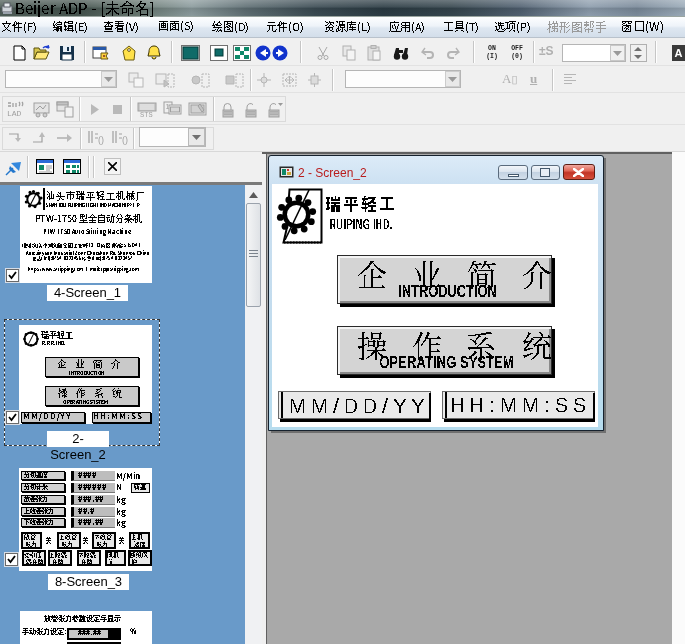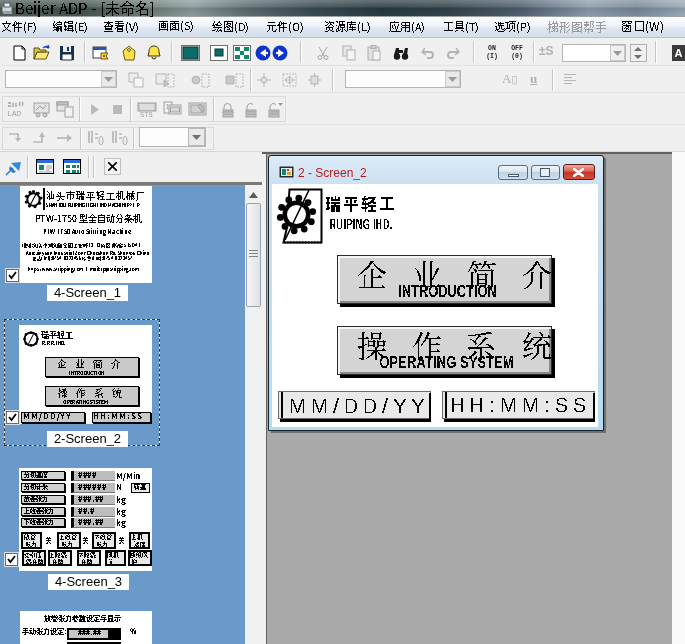--- a/index.html
+++ b/index.html
@@ -423,21 +423,21 @@
       <path fill="#000" d="M0 0h1v1h-1zM4 0h1v1h-1zM8 0h1v1h-1zM12 0h1v1h-1zM17 0h1v1h-1zM20 0h3v1h-3zM27 0h3v1h-3zM35 0h2v1h-2zM39 0h1v1h-1zM42 0h1v1h-1zM45 0h1v1h-1zM0 1h2v1h-2zM3 1h2v1h-2zM8 1h2v1h-2zM11 1h2v1h-2zM16 1h1v1h-1zM20 1h1v1h-1zM23 1h1v1h-1zM27 1h1v1h-1zM30 1h1v1h-1zM34 1h1v1h-1zM37 1h1v1h-1zM39 1h1v1h-1zM43 1h1v1h-1zM45 1h1v1h-1zM0 2h2v1h-2zM3 2h2v1h-2zM8 2h2v1h-2zM11 2h2v1h-2zM16 2h1v1h-1zM20 2h1v1h-1zM23 2h1v1h-1zM27 2h1v1h-1zM30 2h1v1h-1zM34 2h1v1h-1zM37 2h3v1h-3zM43 2h3v1h-3zM0 3h3v1h-3zM4 3h1v1h-1zM8 3h3v1h-3zM12 3h1v1h-1zM16 3h1v1h-1zM20 3h1v1h-1zM23 3h1v1h-1zM27 3h1v1h-1zM30 3h1v1h-1zM34 3h1v1h-1zM38 3h1v1h-1zM44 3h1v1h-1zM0 4h1v1h-1zM2 4h1v1h-1zM4 4h1v1h-1zM8 4h1v1h-1zM10 4h1v1h-1zM12 4h1v1h-1zM16 4h1v1h-1zM20 4h1v1h-1zM23 4h1v1h-1zM27 4h1v1h-1zM30 4h1v1h-1zM34 4h1v1h-1zM38 4h1v1h-1zM44 4h1v1h-1zM0 5h1v1h-1zM4 5h1v1h-1zM8 5h1v1h-1zM12 5h1v1h-1zM15 5h1v1h-1zM20 5h3v1h-3zM27 5h3v1h-3zM33 5h1v1h-1zM38 5h1v1h-1zM44 5h1v1h-1zM15 6h1v1h-1zM33 6h1v1h-1zM15 7h1v1h-1zM33 7h1v1h-1z"></path>
     </svg>
     <div class="abs" style="left:92px;top:412px;width:59px;height:11px;background:#c9c9c9;border:1px solid #000;box-shadow:1px 1px 0 #000"></div>
     <svg style="position:absolute;left:94px;top:413px" width="48" height="6" viewBox="0 0 48 6">
       <path fill="#000" d="M0 0h1v1h-1zM3 0h1v1h-1zM7 0h1v1h-1zM10 0h1v1h-1zM18 0h1v1h-1zM22 0h1v1h-1zM26 0h1v1h-1zM30 0h1v1h-1zM38 0h3v1h-3zM44 0h3v1h-3zM0 1h1v1h-1zM3 1h1v1h-1zM7 1h1v1h-1zM10 1h1v1h-1zM18 1h2v1h-2zM21 1h2v1h-2zM26 1h2v1h-2zM29 1h2v1h-2zM38 1h1v1h-1zM44 1h1v1h-1zM0 2h4v1h-4zM7 2h4v1h-4zM14 2h1v1h-1zM18 2h2v1h-2zM21 2h2v1h-2zM26 2h2v1h-2zM29 2h2v1h-2zM34 2h1v1h-1zM38 2h2v1h-2zM44 2h2v1h-2zM0 3h1v1h-1zM3 3h1v1h-1zM7 3h1v1h-1zM10 3h1v1h-1zM18 3h3v1h-3zM22 3h1v1h-1zM26 3h3v1h-3zM30 3h1v1h-1zM39 3h2v1h-2zM45 3h2v1h-2zM0 4h1v1h-1zM3 4h1v1h-1zM7 4h1v1h-1zM10 4h1v1h-1zM14 4h1v1h-1zM18 4h1v1h-1zM20 4h1v1h-1zM22 4h1v1h-1zM26 4h1v1h-1zM28 4h1v1h-1zM30 4h1v1h-1zM34 4h1v1h-1zM40 4h2v1h-2zM46 4h2v1h-2zM0 5h1v1h-1zM3 5h1v1h-1zM7 5h1v1h-1zM10 5h1v1h-1zM14 5h1v1h-1zM18 5h1v1h-1zM22 5h1v1h-1zM26 5h1v1h-1zM30 5h1v1h-1zM34 5h1v1h-1zM38 5h3v1h-3zM44 5h3v1h-3z"></path>
     </svg>
     <div class="abs" style="left:6px;top:411px;width:13px;height:13px;background:#fff;border:1px solid #6a6a6a;box-shadow:0 0 0 1px #d7dde6"></div>
     <svg class="abs" style="left:8px;top:413px" width="9" height="9">
       <path d="M1 4l2.5 3L8 1" stroke="#000" stroke-width="1.8" fill="none"></path>
     </svg>
-    <div class="abs" style="left:47px;top:431px;width:81px;height:16px;background:#fff;font:13px 'Liberation Sans';color:#000;text-align:center;line-height:16px">2-Screen_2</div>
+    <div class="abs" style="left:47px;top:431px;width:62px;height:16px;background:#fff;font:13px 'Liberation Sans';color:#000;text-align:center;line-height:16px">2-Screen_2</div>
     <div class="abs" style="left:19px;top:468px;width:133px;height:103px;background:#fff"></div>
     <div class="abs" style="left:21px;top:471px;width:44px;height:9px;background:#d2d2d2;border:1px solid #000;box-shadow:1px 1px 0 #000"></div>
     <svg style="position:absolute;left:24px;top:472px" width="24" height="6" viewBox="0 0 24 6">
       <path fill="#000" d="M1 0h1v1h-1zM3 0h1v1h-1zM7 0h5v1h-5zM13 0h5v1h-5zM19 0h5v1h-5zM1 1h1v1h-1zM4 1h1v1h-1zM7 1h3v1h-3zM11 1h1v1h-1zM14 1h3v1h-3zM18 1h1v1h-1zM20 1h1v1h-1zM22 1h1v1h-1zM0 2h5v1h-5zM6 2h2v1h-2zM9 2h1v1h-1zM11 2h1v1h-1zM14 2h3v1h-3zM18 2h1v1h-1zM20 2h3v1h-3zM2 3h1v1h-1zM4 3h1v1h-1zM7 3h3v1h-3zM11 3h6v1h-6zM18 3h1v1h-1zM21 3h1v1h-1zM2 4h1v1h-1zM4 4h1v1h-1zM7 4h1v1h-1zM9 4h1v1h-1zM11 4h1v1h-1zM13 4h6v1h-6zM20 4h3v1h-3zM0 5h2v1h-2zM3 5h2v1h-2zM8 5h1v1h-1zM10 5h1v1h-1zM12 5h7v1h-7zM20 5h3v1h-3z"></path>
     </svg>
     <div class="abs" style="left:71px;top:471px;width:44px;height:10px;background:#bdbdbd;border-left:3px solid #000;border-bottom:1px solid #777"></div>
     <svg style="position:absolute;left:78px;top:472px" width="18" height="6" viewBox="0 0 18 6">
       <path fill="#000" d="M1 0h1v1h-1zM3 0h1v1h-1zM6 0h1v1h-1zM8 0h1v1h-1zM10 0h1v1h-1zM12 0h1v1h-1zM15 0h1v1h-1zM17 0h1v1h-1zM0 1h4v1h-4zM5 1h8v1h-8zM14 1h4v1h-4zM1 2h1v1h-1zM3 2h1v1h-1zM6 2h1v1h-1zM8 2h1v1h-1zM10 2h1v1h-1zM12 2h1v1h-1zM15 2h1v1h-1zM17 2h1v1h-1zM0 3h4v1h-4zM5 3h8v1h-8zM14 3h4v1h-4zM1 4h2v1h-2zM6 4h2v1h-2zM10 4h2v1h-2zM15 4h2v1h-2zM1 5h2v1h-2zM6 5h2v1h-2zM10 5h2v1h-2zM15 5h2v1h-2z"></path>
     </svg>
     <svg style="position:absolute;left:117px;top:472px" width="23" height="9" viewBox="0 0 23 9">
@@ -560,21 +560,21 @@
     <svg style="position:absolute;left:130px;top:552px" width="18" height="6" viewBox="0 0 18 6">
       <path fill="#000" d="M0 0h1v1h-1zM3 0h2v1h-2zM7 0h1v1h-1zM9 0h2v1h-2zM13 0h4v1h-4zM0 1h4v1h-4zM6 1h1v1h-1zM8 1h1v1h-1zM10 1h1v1h-1zM12 1h1v1h-1zM14 1h1v1h-1zM16 1h1v1h-1zM0 2h2v1h-2zM3 2h2v1h-2zM6 2h3v1h-3zM10 2h1v1h-1zM12 2h1v1h-1zM15 2h1v1h-1zM0 3h5v1h-5zM6 3h1v1h-1zM8 3h3v1h-3zM12 3h1v1h-1zM15 3h2v1h-2zM0 4h1v1h-1zM3 4h2v1h-2zM8 4h1v1h-1zM10 4h1v1h-1zM12 4h1v1h-1zM14 4h1v1h-1zM16 4h1v1h-1zM0 5h3v1h-3zM6 5h1v1h-1zM9 5h1v1h-1zM11 5h1v1h-1zM17 5h1v1h-1z"></path>
     </svg>
     <svg style="position:absolute;left:132px;top:559px" width="5" height="6" viewBox="0 0 5 6">
       <path fill="#000" d="M0 0h1v1h-1zM2 0h1v1h-1zM0 1h2v1h-2zM3 1h2v1h-2zM0 2h2v1h-2zM4 2h1v1h-1zM0 3h5v1h-5zM0 4h2v1h-2zM0 5h2v1h-2z"></path>
     </svg>
     <div class="abs" style="left:5px;top:553px;width:13px;height:13px;background:#fff;border:1px solid #6a6a6a;box-shadow:0 0 0 1px #d7dde6"></div>
     <svg class="abs" style="left:7px;top:555px" width="9" height="9">
       <path d="M1 4l2.5 3L8 1" stroke="#000" stroke-width="1.8" fill="none"></path>
     </svg>
-    <div class="abs" style="left:48px;top:574px;width:81px;height:16px;background:#fff;font:13px 'Liberation Sans';color:#000;text-align:center;line-height:16px">4-Screen_3</div>
+    <div class="abs" style="left:48px;top:574px;width:81px;height:16px;background:#fff;font:13px 'Liberation Sans';color:#000;text-align:center;line-height:16px">8-Screen_3</div>
     <div class="abs" style="left:20px;top:611px;width:132px;height:33px;background:#fff"></div>
     <svg style="position:absolute;left:44px;top:615px" width="77" height="7" viewBox="0 0 77 7">
       <path fill="#000" d="M1 0h1v1h-1zM4 0h1v1h-1zM8 0h1v1h-1zM10 0h1v1h-1zM12 0h1v1h-1zM15 0h3v1h-3zM20 0h1v1h-1zM24 0h1v1h-1zM30 0h1v1h-1zM32 0h1v1h-1zM35 0h3v1h-3zM39 0h1v1h-1zM43 0h1v1h-1zM45 0h3v1h-3zM49 0h7v1h-7zM58 0h4v1h-4zM64 0h5v1h-5zM71 0h5v1h-5zM0 1h3v1h-3zM4 1h8v1h-8zM13 1h1v1h-1zM16 1h2v1h-2zM19 1h1v1h-1zM22 1h5v1h-5zM29 1h5v1h-5zM35 1h7v1h-7zM45 1h1v1h-1zM47 1h1v1h-1zM49 1h1v1h-1zM55 1h1v1h-1zM57 1h1v1h-1zM64 1h5v1h-5zM1 2h1v1h-1zM4 2h2v1h-2zM7 2h7v1h-7zM15 2h3v1h-3zM23 2h1v1h-1zM26 2h1v1h-1zM28 2h7v1h-7zM36 2h5v1h-5zM42 2h4v1h-4zM47 2h2v1h-2zM51 2h3v1h-3zM57 2h5v1h-5zM64 2h1v1h-1zM68 2h1v1h-1zM70 2h7v1h-7zM1 3h5v1h-5zM8 3h1v1h-1zM12 3h1v1h-1zM14 3h1v1h-1zM17 3h4v1h-4zM23 3h1v1h-1zM26 3h1v1h-1zM29 3h2v1h-2zM32 3h1v1h-1zM36 3h1v1h-1zM38 3h3v1h-3zM43 3h1v1h-1zM45 3h3v1h-3zM52 3h1v1h-1zM60 3h1v1h-1zM64 3h5v1h-5zM73 3h1v1h-1zM1 4h2v1h-2zM4 4h2v1h-2zM7 4h1v1h-1zM9 4h3v1h-3zM13 4h1v1h-1zM15 4h3v1h-3zM19 4h1v1h-1zM23 4h1v1h-1zM26 4h1v1h-1zM28 4h3v1h-3zM33 4h1v1h-1zM35 4h6v1h-6zM43 4h1v1h-1zM45 4h1v1h-1zM47 4h1v1h-1zM50 4h1v1h-1zM52 4h3v1h-3zM56 4h7v1h-7zM64 4h2v1h-2zM67 4h2v1h-2zM71 4h1v1h-1zM73 4h1v1h-1zM75 4h1v1h-1zM1 5h2v1h-2zM4 5h2v1h-2zM9 5h3v1h-3zM16 5h2v1h-2zM19 5h1v1h-1zM22 5h2v1h-2zM26 5h1v1h-1zM30 5h2v1h-2zM35 5h3v1h-3zM39 5h2v1h-2zM43 5h2v1h-2zM46 5h1v1h-1zM50 5h3v1h-3zM60 5h1v1h-1zM64 5h2v1h-2zM67 5h2v1h-2zM70 5h2v1h-2zM73 5h1v1h-1zM75 5h1v1h-1zM0 6h1v1h-1zM2 6h2v1h-2zM6 6h1v1h-1zM9 6h4v1h-4zM15 6h1v1h-1zM17 6h2v1h-2zM20 6h3v1h-3zM25 6h2v1h-2zM30 6h3v1h-3zM35 6h7v1h-7zM43 6h3v1h-3zM47 6h3v1h-3zM51 6h5v1h-5zM59 6h2v1h-2zM63 6h7v1h-7zM72 6h2v1h-2z"></path>
     </svg>
     <svg style="position:absolute;left:22px;top:628px" width="44" height="7" viewBox="0 0 44 7">
       <path fill="#000" d="M1 0h5v1h-5zM8 0h2v1h-2zM11 0h1v1h-1zM15 0h3v1h-3zM20 0h1v1h-1zM24 0h1v1h-1zM29 0h1v1h-1zM31 0h3v1h-3zM35 0h7v1h-7zM3 1h1v1h-1zM11 1h1v1h-1zM16 1h2v1h-2zM19 1h1v1h-1zM22 1h5v1h-5zM31 1h1v1h-1zM33 1h1v1h-1zM35 1h1v1h-1zM41 1h1v1h-1zM1 2h5v1h-5zM7 2h3v1h-3zM11 2h3v1h-3zM15 2h3v1h-3zM23 2h1v1h-1zM26 2h1v1h-1zM28 2h4v1h-4zM33 2h2v1h-2zM37 2h3v1h-3zM43 2h1v1h-1zM3 3h1v1h-1zM8 3h1v1h-1zM11 3h1v1h-1zM13 3h2v1h-2zM17 3h4v1h-4zM23 3h1v1h-1zM26 3h1v1h-1zM29 3h1v1h-1zM31 3h3v1h-3zM38 3h1v1h-1zM0 4h7v1h-7zM8 4h2v1h-2zM11 4h1v1h-1zM13 4h1v1h-1zM15 4h3v1h-3zM19 4h1v1h-1zM23 4h1v1h-1zM26 4h1v1h-1zM29 4h1v1h-1zM31 4h1v1h-1zM33 4h1v1h-1zM36 4h1v1h-1zM38 4h3v1h-3zM3 5h1v1h-1zM7 5h5v1h-5zM13 5h1v1h-1zM16 5h2v1h-2zM19 5h1v1h-1zM22 5h2v1h-2zM26 5h1v1h-1zM29 5h2v1h-2zM32 5h1v1h-1zM36 5h3v1h-3zM43 5h1v1h-1zM2 6h2v1h-2zM10 6h1v1h-1zM12 6h1v1h-1zM15 6h1v1h-1zM17 6h2v1h-2zM20 6h3v1h-3zM25 6h2v1h-2zM29 6h3v1h-3zM33 6h3v1h-3zM37 6h5v1h-5z"></path>
     </svg>
     <div class="abs" style="left:67px;top:628px;width:54px;height:12px;background:#c9c9c9;border:2px solid #000"></div>
     <svg style="position:absolute;left:78px;top:630px" width="23" height="5" viewBox="0 0 23 5">
       <path fill="#000" d="M1 0h2v1h-2zM5 0h2v1h-2zM9 0h2v1h-2zM16 0h2v1h-2zM20 0h2v1h-2zM0 1h12v1h-12zM15 1h8v1h-8zM1 2h2v1h-2zM5 2h2v1h-2zM9 2h2v1h-2zM16 2h2v1h-2zM20 2h2v1h-2zM0 3h12v1h-12zM15 3h8v1h-8zM0 4h1v1h-1zM2 4h1v1h-1zM4 4h1v1h-1zM6 4h1v1h-1zM8 4h1v1h-1zM10 4h1v1h-1zM13 4h1v1h-1zM15 4h1v1h-1zM17 4h1v1h-1zM19 4h1v1h-1zM21 4h1v1h-1z"></path>

